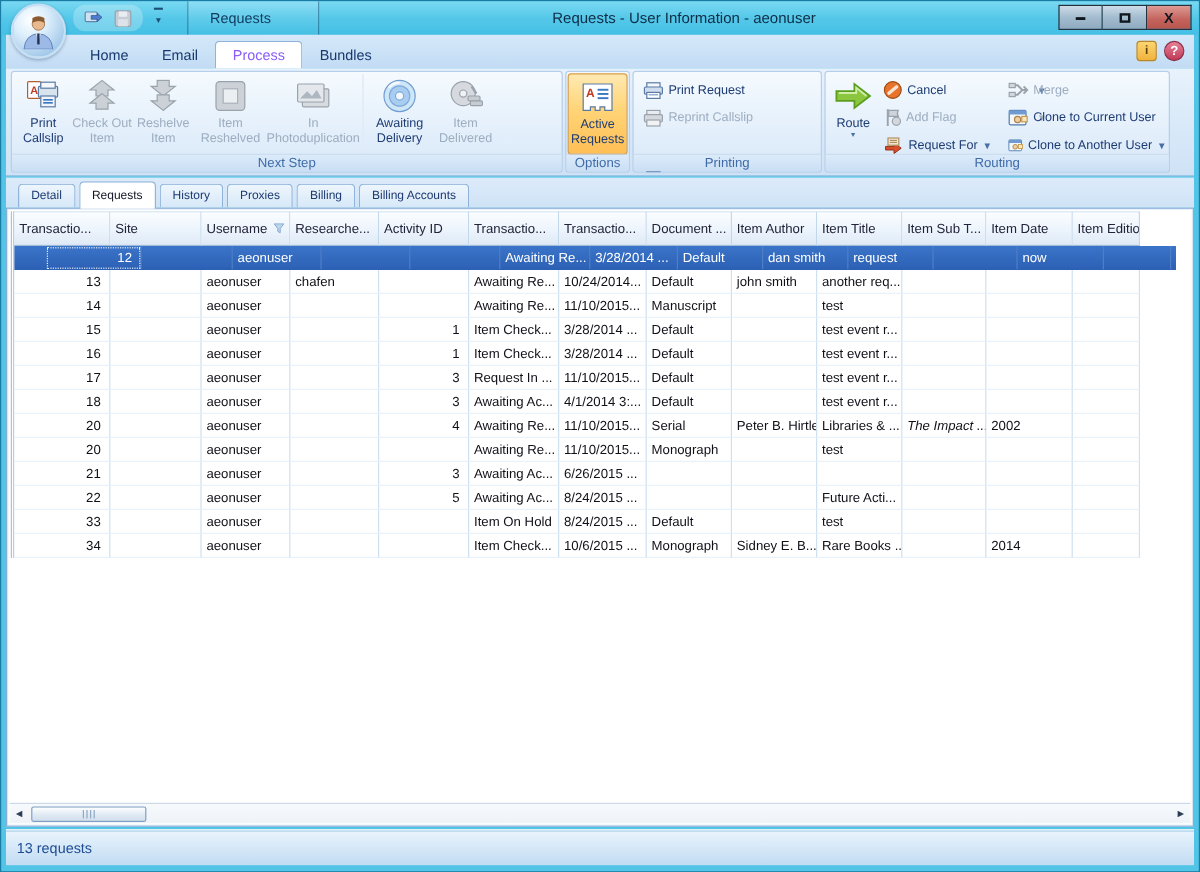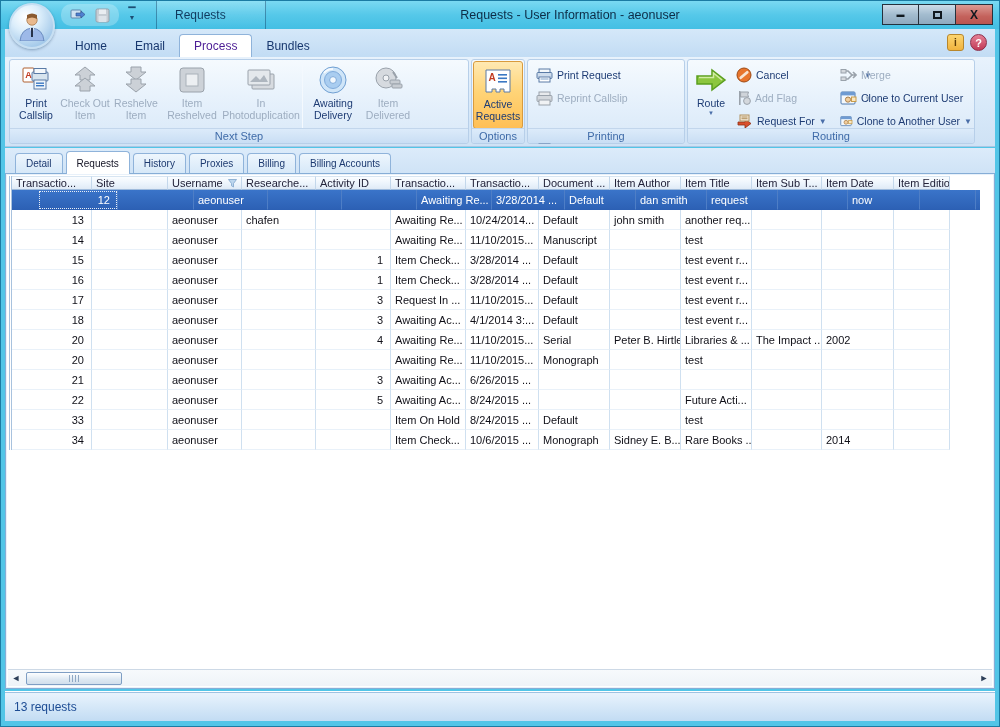--- a/index.html
+++ b/index.html
@@ -33,21 +33,21 @@
   .wc + .wc { border-left:none; }
   .wc.close { background:linear-gradient(#dc9a93 0%,#c4625c 60%,#b9554f 100%); }
   .wc .maxbox { width:9px; height:8px; border:2px solid #10181f; display:block; }
 
   
   .ribbon-tabs { position:absolute; left:4px; right:4px; top:28px; height:28px;
                  background:linear-gradient(#d5e8f9,#c2dcf4); display:flex; align-items:flex-end;
                  padding-left:56px; }
   .rtab { height:23px; padding:0 14px; display:flex; align-items:center; font-size:12px;
           color:#17376e; border-radius:4px 4px 0 0; cursor:default; }
-  .rtab.active { background:#ffffff; border:1px solid #8fb3da; border-bottom:none; color:#4c1d95; }
+  .rtab.active { background:#ffffff; border:1px solid #8fb3da; border-bottom:none; color:#8b5cf6; }
   .tb-right { position:absolute; right:8px; top:5px; display:flex; gap:6px; align-items:center; }
   .pin-ic { width:17px; height:17px; border-radius:3px; border:1px solid #b8872b;
             background:linear-gradient(#fcd570,#f0b33e); display:flex; align-items:center;
             justify-content:center; font-size:10px; font-weight:bold; color:#5d3c06; }
   .help-ic { width:17px; height:17px; border-radius:50%; border:1px solid #8c2f4a;
              background:linear-gradient(#e58196,#c13a57); color:#fff; font-weight:bold; font-size:11px;
              display:flex; align-items:center; justify-content:center; }
 
   
   .ribbon { position:absolute; left:4px; right:4px; top:56px; height:90px;
@@ -85,21 +85,21 @@
   .dtab { height:20px; padding:0 10px; display:flex; align-items:center; font-size:10px;
           color:#1d3a70; background:linear-gradient(#eef6fd,#d6e8f8); border:1px solid #8fb3da;
           border-bottom:none; border-radius:4px 4px 0 0; cursor:default; }
   .dtab.active { background:#ffffff; height:23px; color:#141425; position:relative; z-index:5;
                  margin-bottom:-1px; }
 
   
   .content { position:absolute; left:4px; right:4px; top:172px; bottom:37px; background:#ffffff;
              border:1px solid #86add6; box-shadow:inset 0 0 0 1px #e8f1fa; }
   .grid { position:absolute; left:3px; top:2px; width:971px; border-left:3px double #a8c2de; }
-  .grid-header-row { display:flex; height:14px; }
+  .grid-header-row { display:flex; height:29px; }
   .hcell { flex:none; border-right:1px solid #c3d7eb; border-bottom:1px solid #9fbbdc;
            border-top:1px solid #d7e5f2;
            background:linear-gradient(#fbfdff,#ecf4fc 55%,#dfeaf6); font-size:11px; color:#23233a;
            display:flex; align-items:center; padding:0 4px; cursor:default; white-space:nowrap;
            overflow:hidden; }
   .hcell .flt { margin-left:auto; }
   .grid-row { display:flex; height:20px; background:#fff; }
   .gcell { flex:none; border-right:1px solid #cfe0f0; border-bottom:1px solid #e9f1f9; font-size:11px;
            color:#101018; display:flex; align-items:center; padding:0 4px; white-space:nowrap;
            overflow:hidden; }
@@ -561,21 +561,21 @@
           <div class="gcell num" style="width: 80px;">20</div>
           <div class="gcell" style="width: 76px;"></div>
           <div class="gcell" style="width: 74px;">aeonuser</div>
           <div class="gcell" style="width: 74px;"></div>
           <div class="gcell num" style="width: 75px;">4</div>
           <div class="gcell" style="width: 75px;">Awaiting Re...</div>
           <div class="gcell" style="width: 73px;">11/10/2015...</div>
           <div class="gcell" style="width: 71px;">Serial</div>
           <div class="gcell" style="width: 71px;">Peter B. Hirtle</div>
           <div class="gcell" style="width: 71px;">Libraries &amp; ...</div>
-          <div class="gcell" style="width: 70px;">The Impact ...</div>
+          <div class="gcell" style="width: 70px; font-style: italic;">The Impact ...</div>
           <div class="gcell" style="width: 72px;">2002</div>
           <div class="gcell" style="width: 56px;"></div>
         </div>
         <div class="grid-row">
           <div class="gcell num" style="width: 80px;">20</div>
           <div class="gcell" style="width: 76px;"></div>
           <div class="gcell" style="width: 74px;">aeonuser</div>
           <div class="gcell" style="width: 74px;"></div>
           <div class="gcell num" style="width: 75px;"></div>
           <div class="gcell" style="width: 75px;">Awaiting Re...</div>

